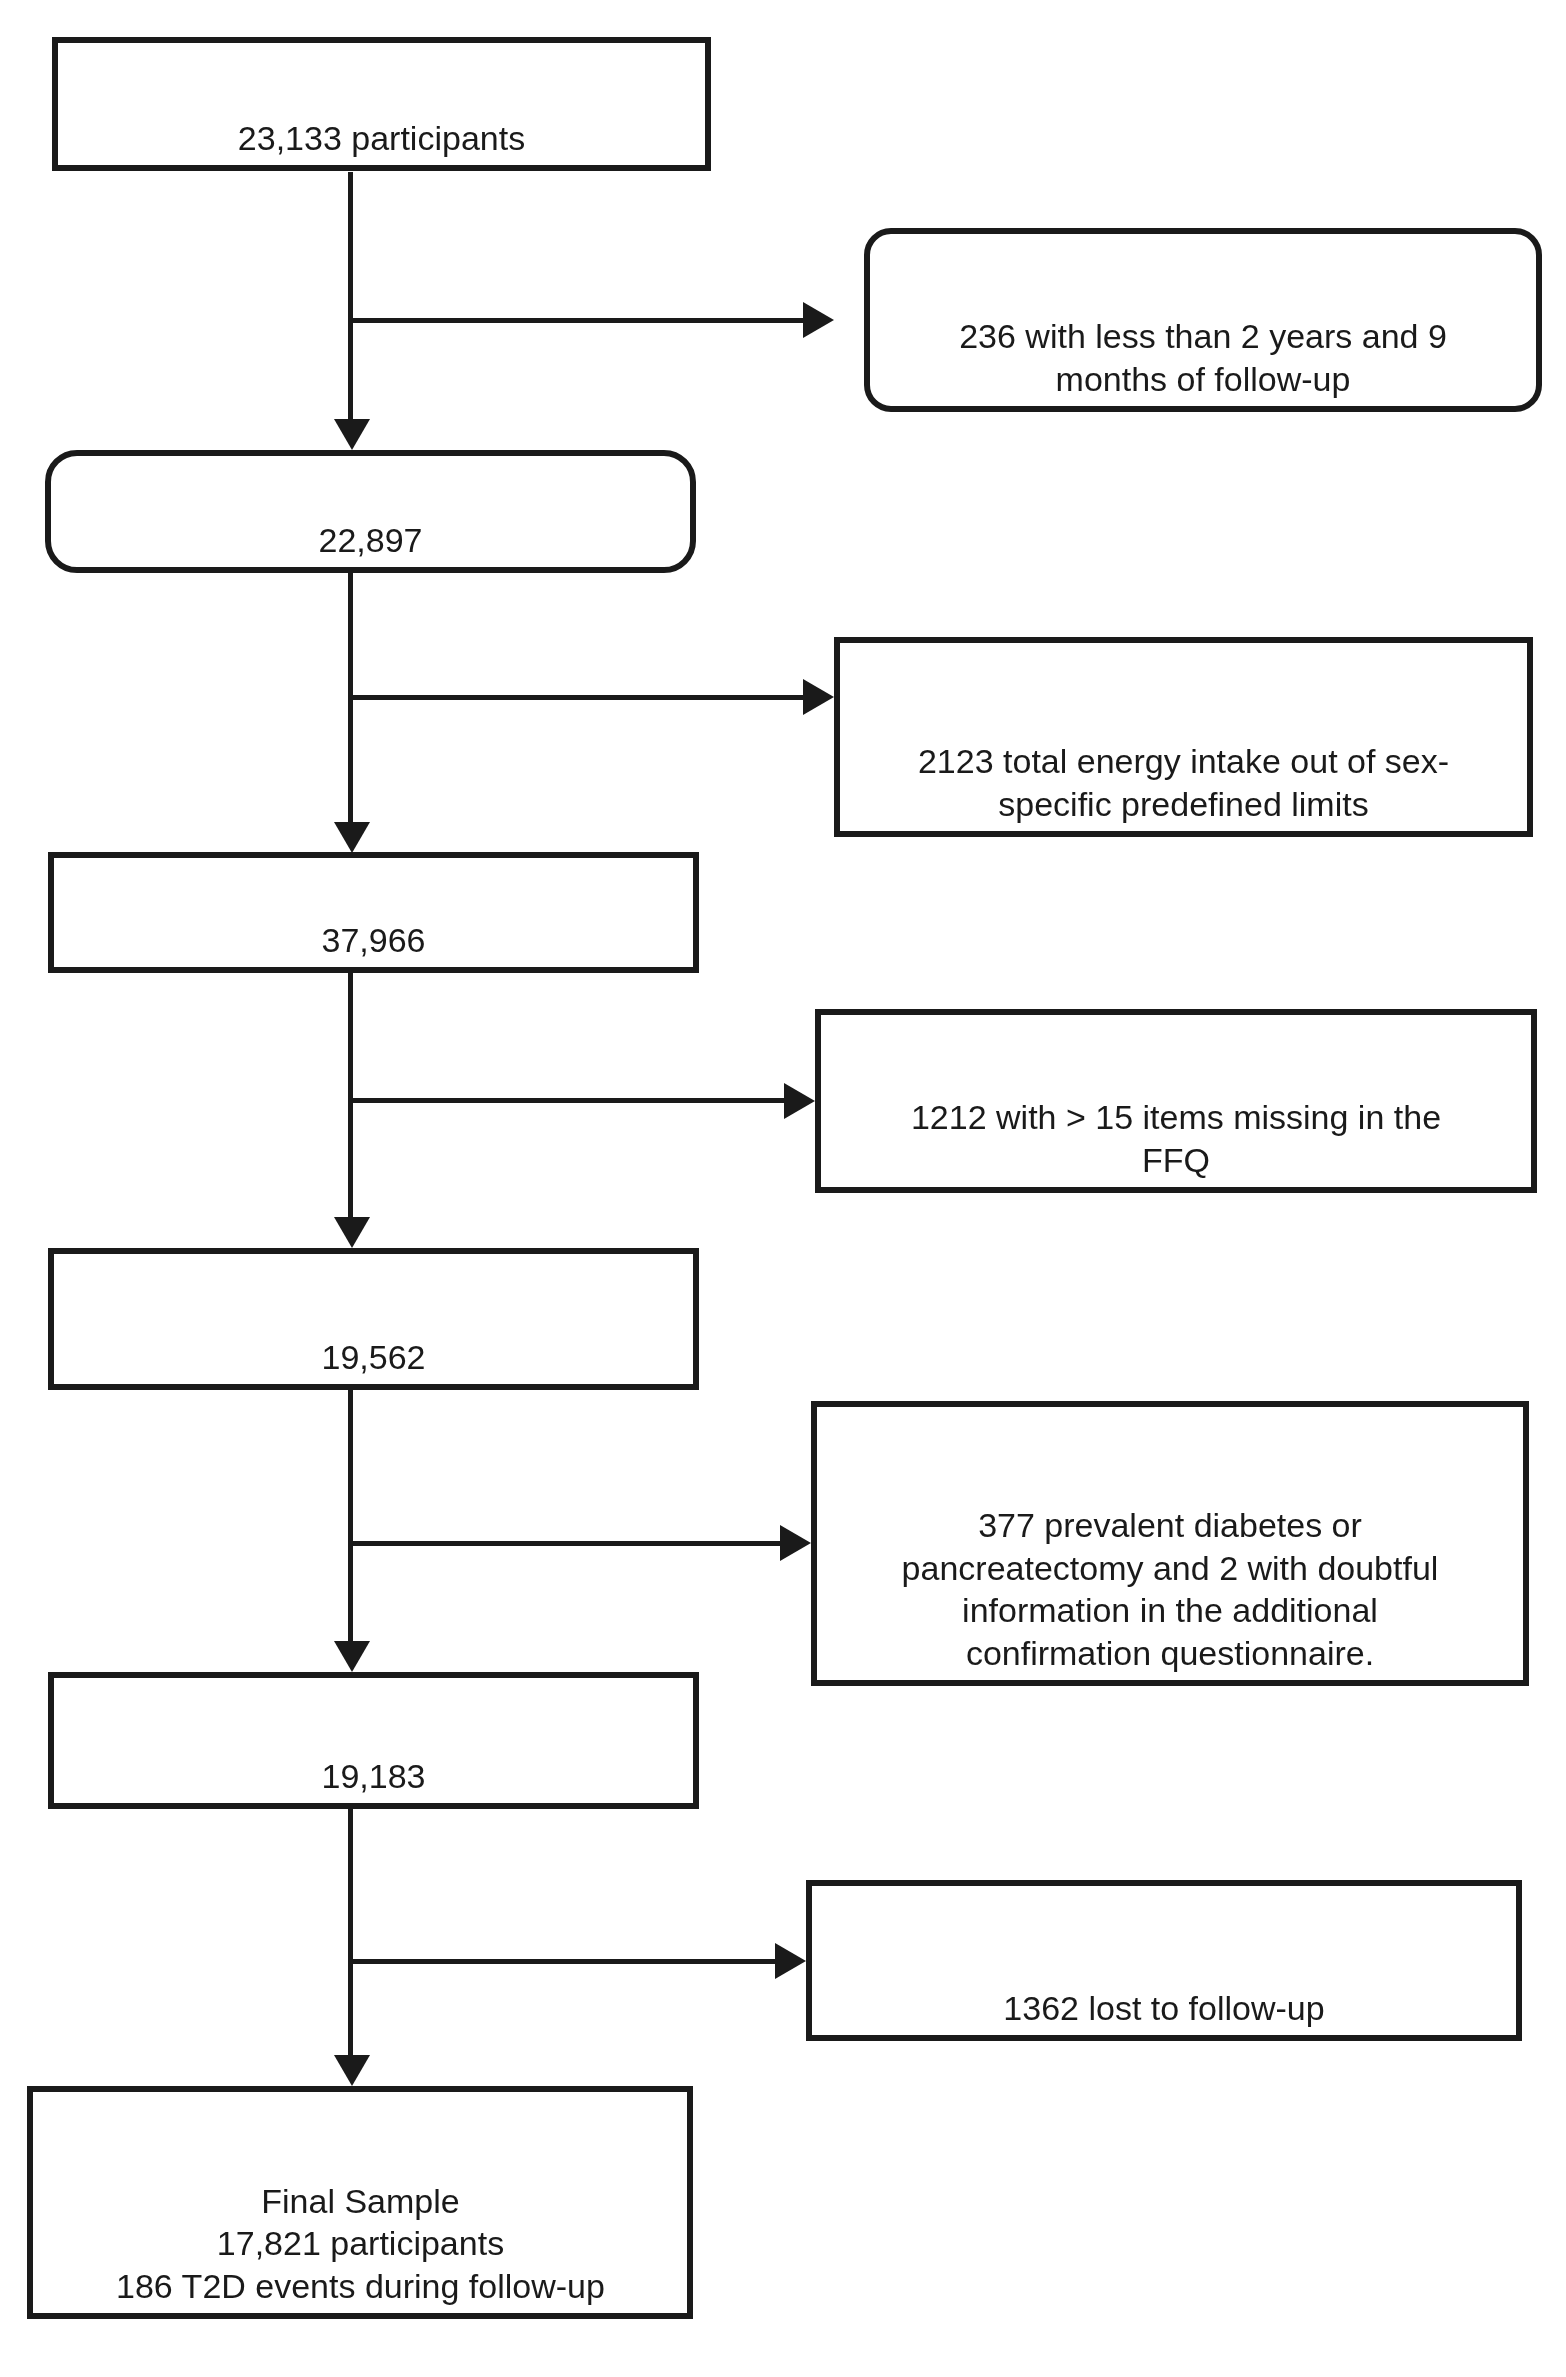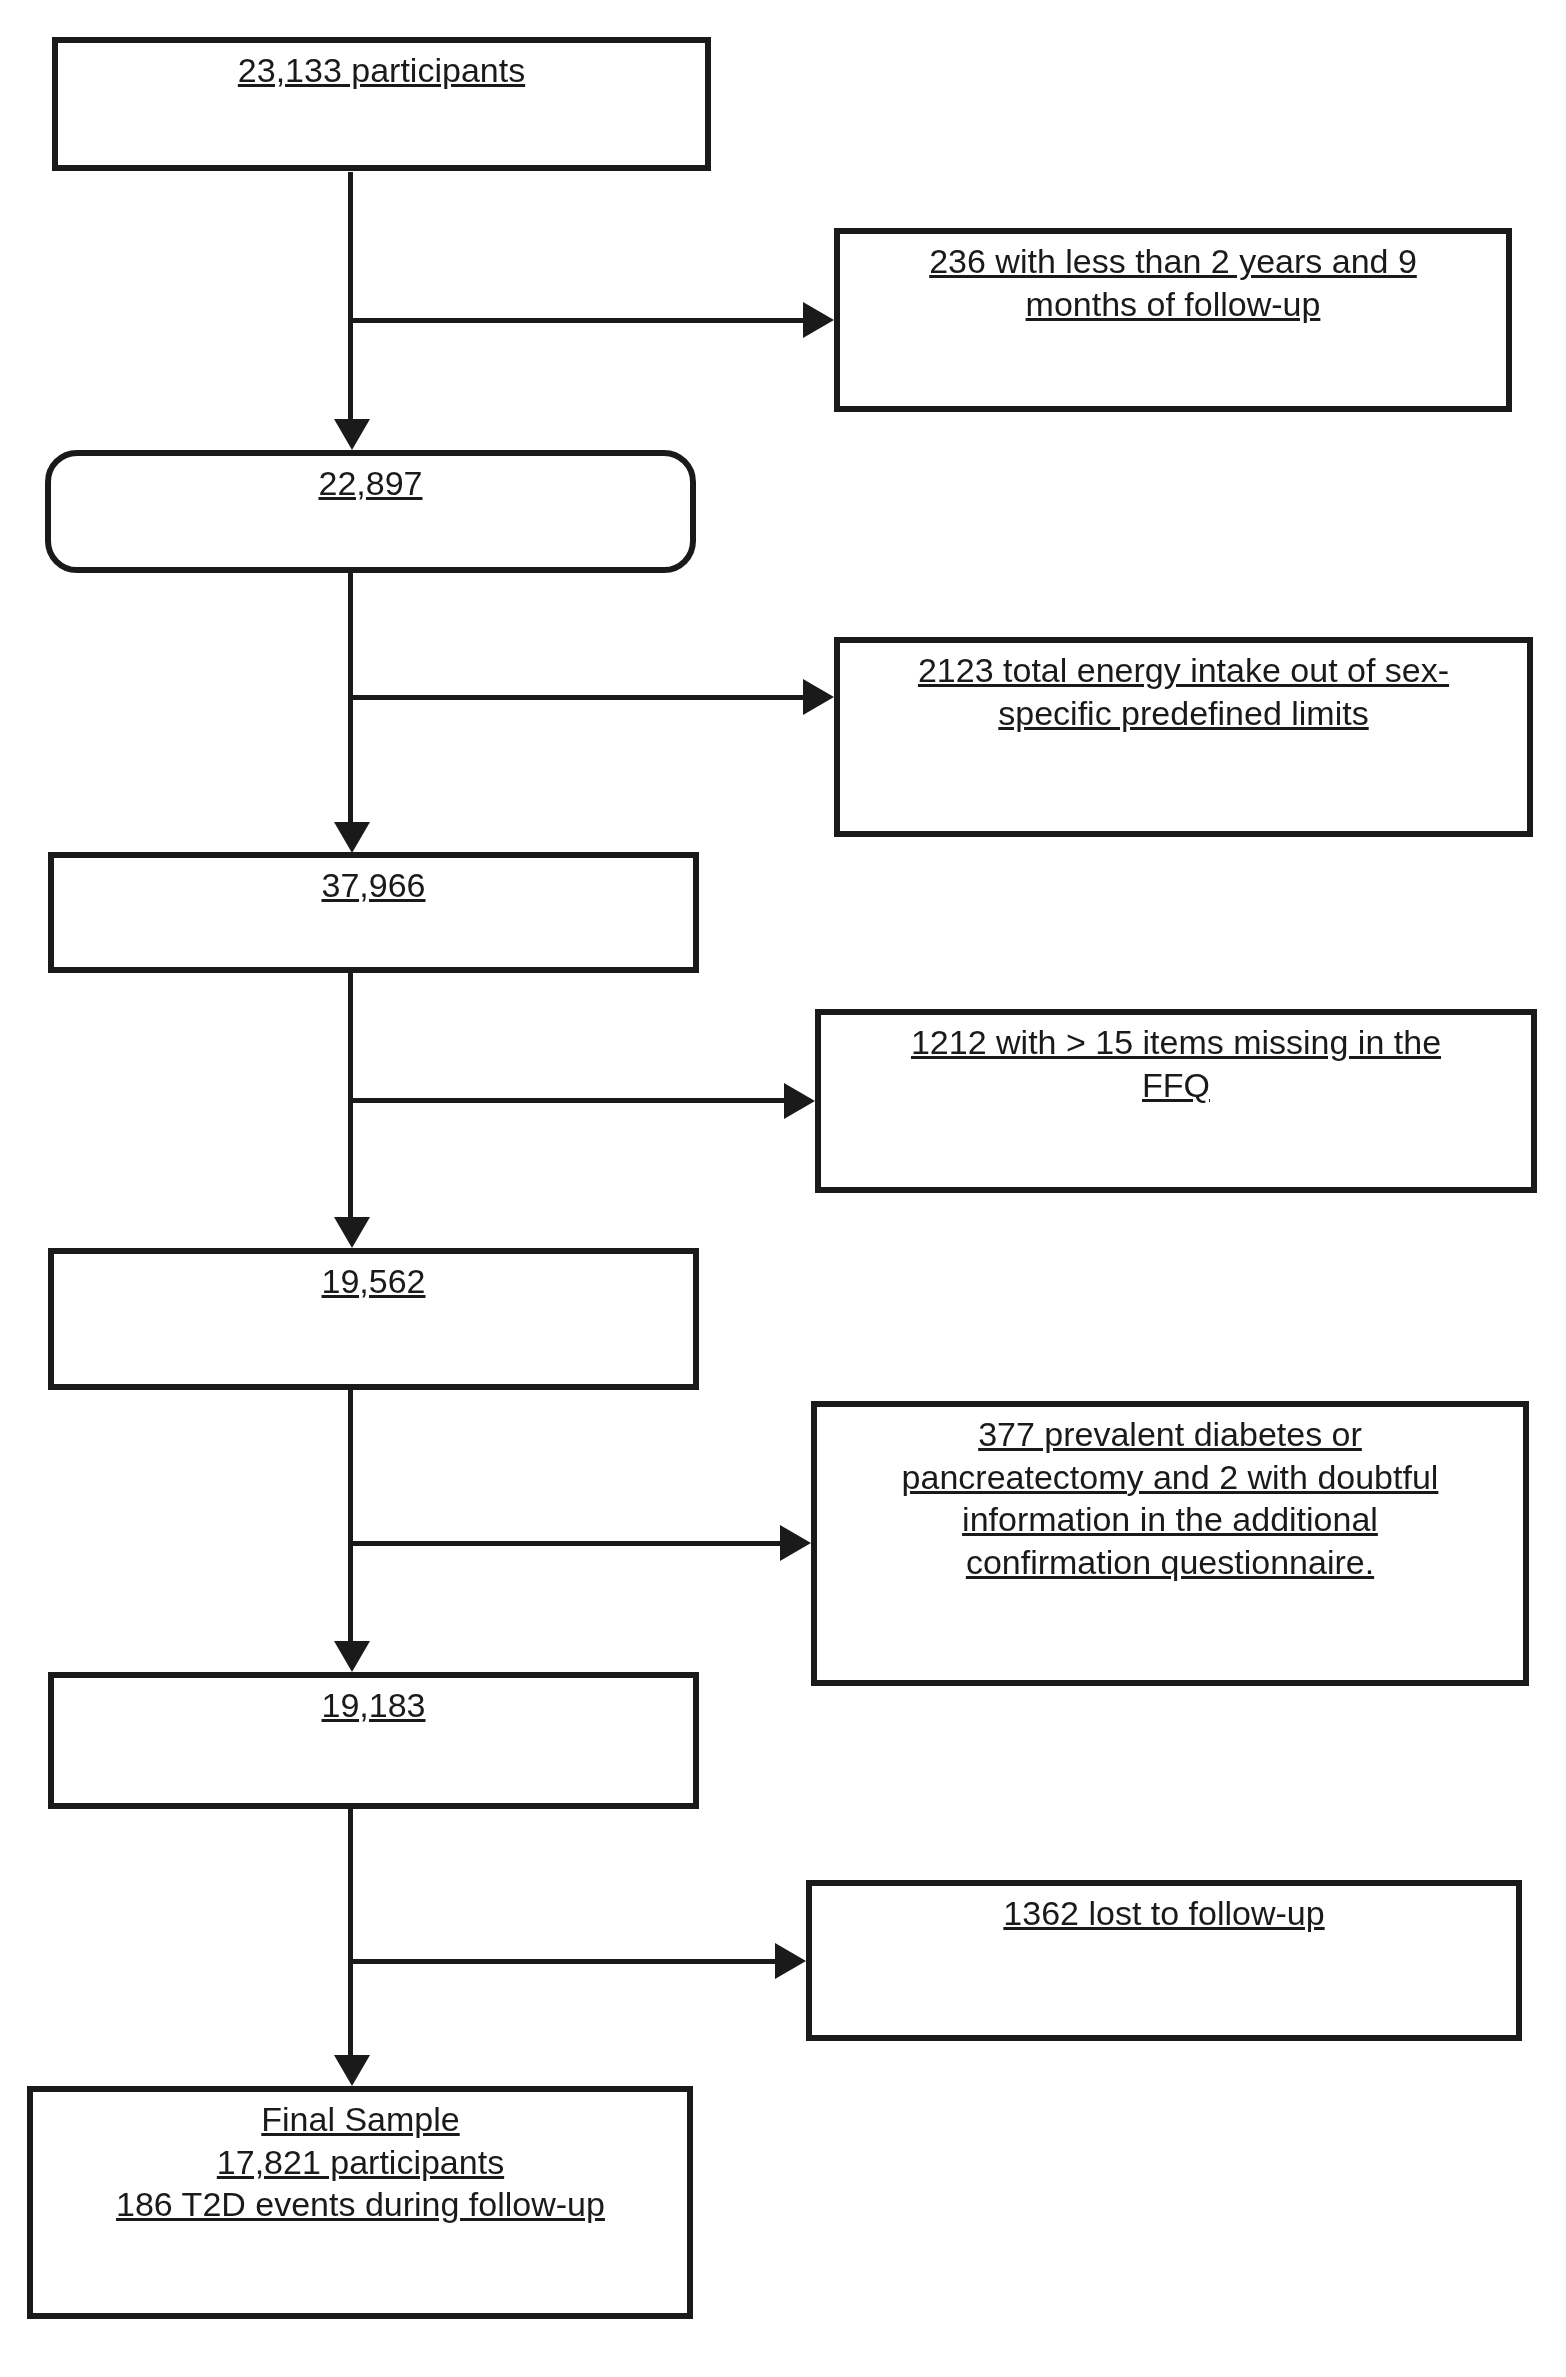--- a/index.html
+++ b/index.html
@@ -15,24 +15,23 @@
     font-family: "Liberation Sans", sans-serif;
     color: #1a1a1a;
     overflow: hidden;
   }
   .box {
     position: absolute;
     box-sizing: border-box;
     border: 6.7px solid #1a1a1a;
     background: #ffffff;
     display: flex;
-    align-items: flex-start;
+    align-items: flex-end;
     justify-content: center;
     padding: 6px 15px;
-    text-decoration: underline;
   }
   .box-label {
     white-space: pre-line;
     text-align: center;
     font-size: 34px;
     line-height: 1.25;
     color: #1a1a1a;
   }
   .vline, .hline {
     position: absolute;
@@ -79,21 +78,21 @@
   <div class="box" style="left:48px; top:1672px; width:651px; height:137px;">
     <span class="box-label">19,183</span>
   </div>
 
   <div class="box" style="left:27px; top:2086px; width:666px; height:233px;padding-left:16px;">
     <span class="box-label">Final Sample
 17,821 participants
 186 T2D events during follow-up</span>
   </div>
 
-  <div class="box" style="left:834px; top:228px; width:678px; height:184px;">
+  <div class="box" style="left:864px; top:228px; width:678px; height:184px;border-radius:27px;">
     <span class="box-label">236 with less than 2 years and 9
 months of follow-up</span>
   </div>
 
   <div class="box" style="left:834px; top:597px; width:699px; height:200px;margin-top:40px;">
     <span class="box-label">2123 total energy intake out of sex-
 specific predefined limits</span>
   </div>
 
   <div class="box" style="left:815px; top:1009px; width:722px; height:184px;">

